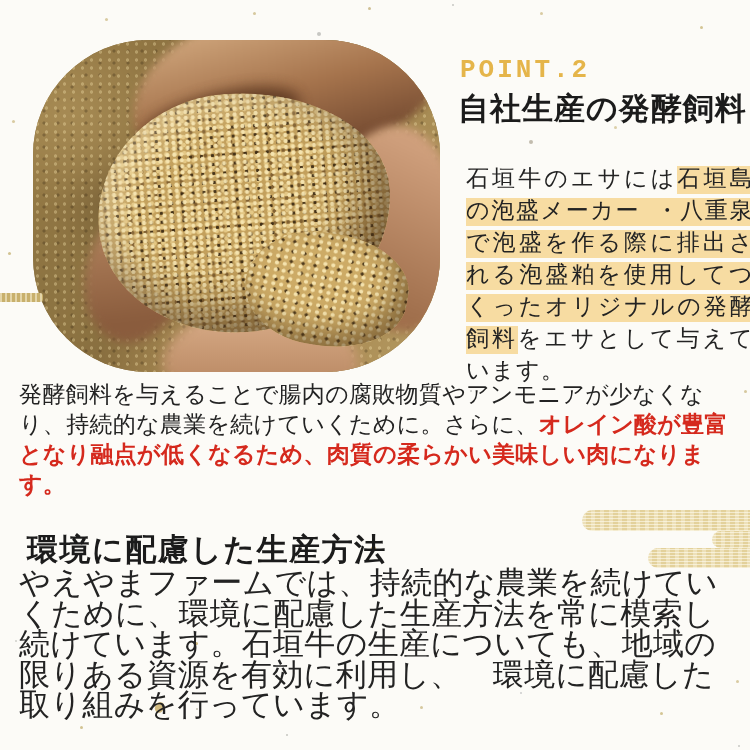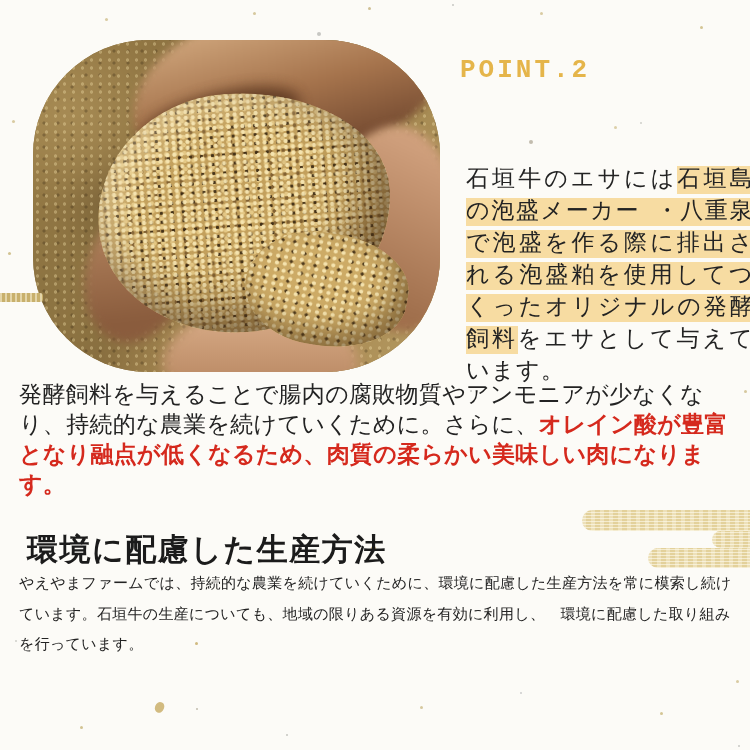--- a/index.html
+++ b/index.html
@@ -146,21 +146,21 @@
     position:absolute;left:19px;top:381px;width:716px;margin:0;
     font-size:23px;line-height:30px;letter-spacing:.3px;color:#232323;
   }
   .red{color:#d5291d;font-weight:700;}
   .section-title{
     position:absolute;left:19px;top:521px;margin:8px;
     font-size:31px;font-weight:700;letter-spacing:1.5px;color:#1b1b1b;
   }
   .bottom-para{
     position:absolute;left:19px;top:570px;width:716px;margin:0;
-    font-size:15px;line-height:30.5px;letter-spacing:.3px;color:#232323;
+    font-size:31px;line-height:30.5px;letter-spacing:.3px;color:#232323;
   }
 </style>
 </head>
 <body>
 
 <div class="page">
 
   <div class="photo">
     <div class="photo-bg"></div>
     <div class="photo-grain"></div>
@@ -175,20 +175,21 @@
 
   <div class="gold-stripe"></div>
   <div class="wave-bar wave-bar1"></div>
   <div class="wave-bar wave-bar2"></div>
   <div class="wave-bar wave-bar3"></div>
   <div class="speck-gold"></div>
   <div class="specks-a"></div>
   <div class="specks-b"></div>
 
   <div class="point-label">POINT.2</div>
+  <h2 class="point-title">自社生産の発酵飼料</h2>
   <p class="feed-para"><span>石垣牛のエサには</span><mark class="hl">石垣島の泡盛メーカー ・八重泉で泡盛を作る際に排出される泡盛粕を使用してつくったオリジナルの発酵飼料</mark><span>をエサとして与えています。</span></p>
 
   <p class="mid-para"><span>発酵飼料を与えることで腸内の腐敗物質やアンモニアが少なくなり、持続的な農業を続けていくために。さらに、</span><strong class="red">オレイン酸が豊富となり融点が低くなるため、肉質の柔らかい美味しい肉になります。</strong></p>
 
   <h2 class="section-title">環境に配慮した生産方法</h2>
   <p class="bottom-para">やえやまファームでは、持続的な農業を続けていくために、環境に配慮した生産方法を常に模索し続けています。石垣牛の生産についても、地域の限りある資源を有効に利用し、　環境に配慮した取り組みを行っています。</p>
 
 </div>
 
 </body></html>

